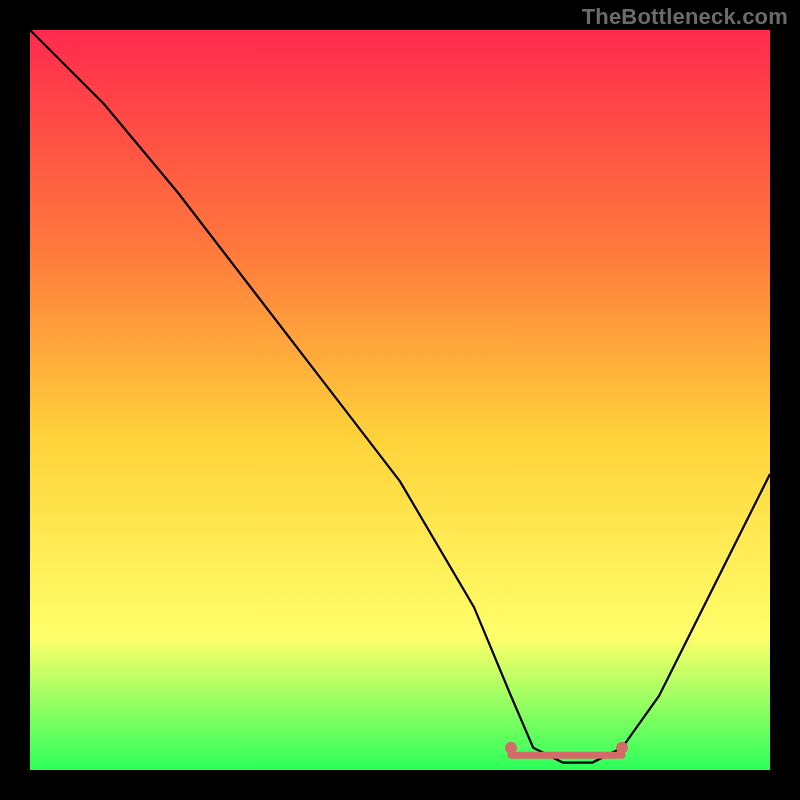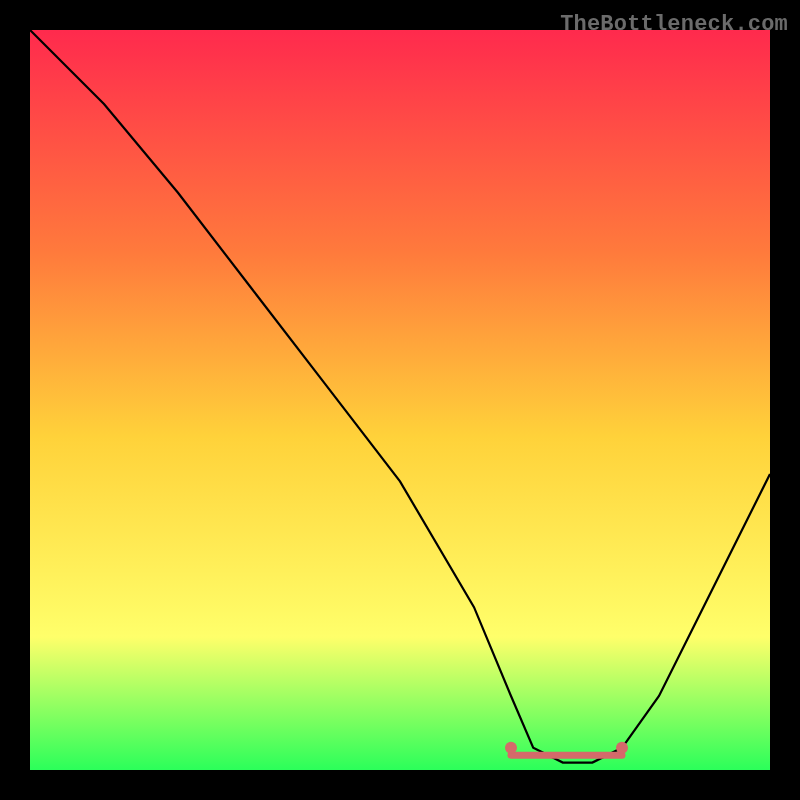--- a/index.html
+++ b/index.html
@@ -20,23 +20,23 @@
   }
   .plot {
     position: absolute;
     left: 30px;
     top: 30px;
     width: 740px;
     height: 740px;
   }
   .attribution {
     position: absolute;
-    top: 12px;
+    top: 4px;
     right: 12px;
-    font-family: Liberation Mono, monospace;
+    font-family: Liberation Sans, sans-serif;
     font-size: 22px;
     font-weight: 600;
     color: #6b6b6b;
     letter-spacing: 0.2px;
   }
 </style>
 </head>
 <body>
 
 <div class="frame">

